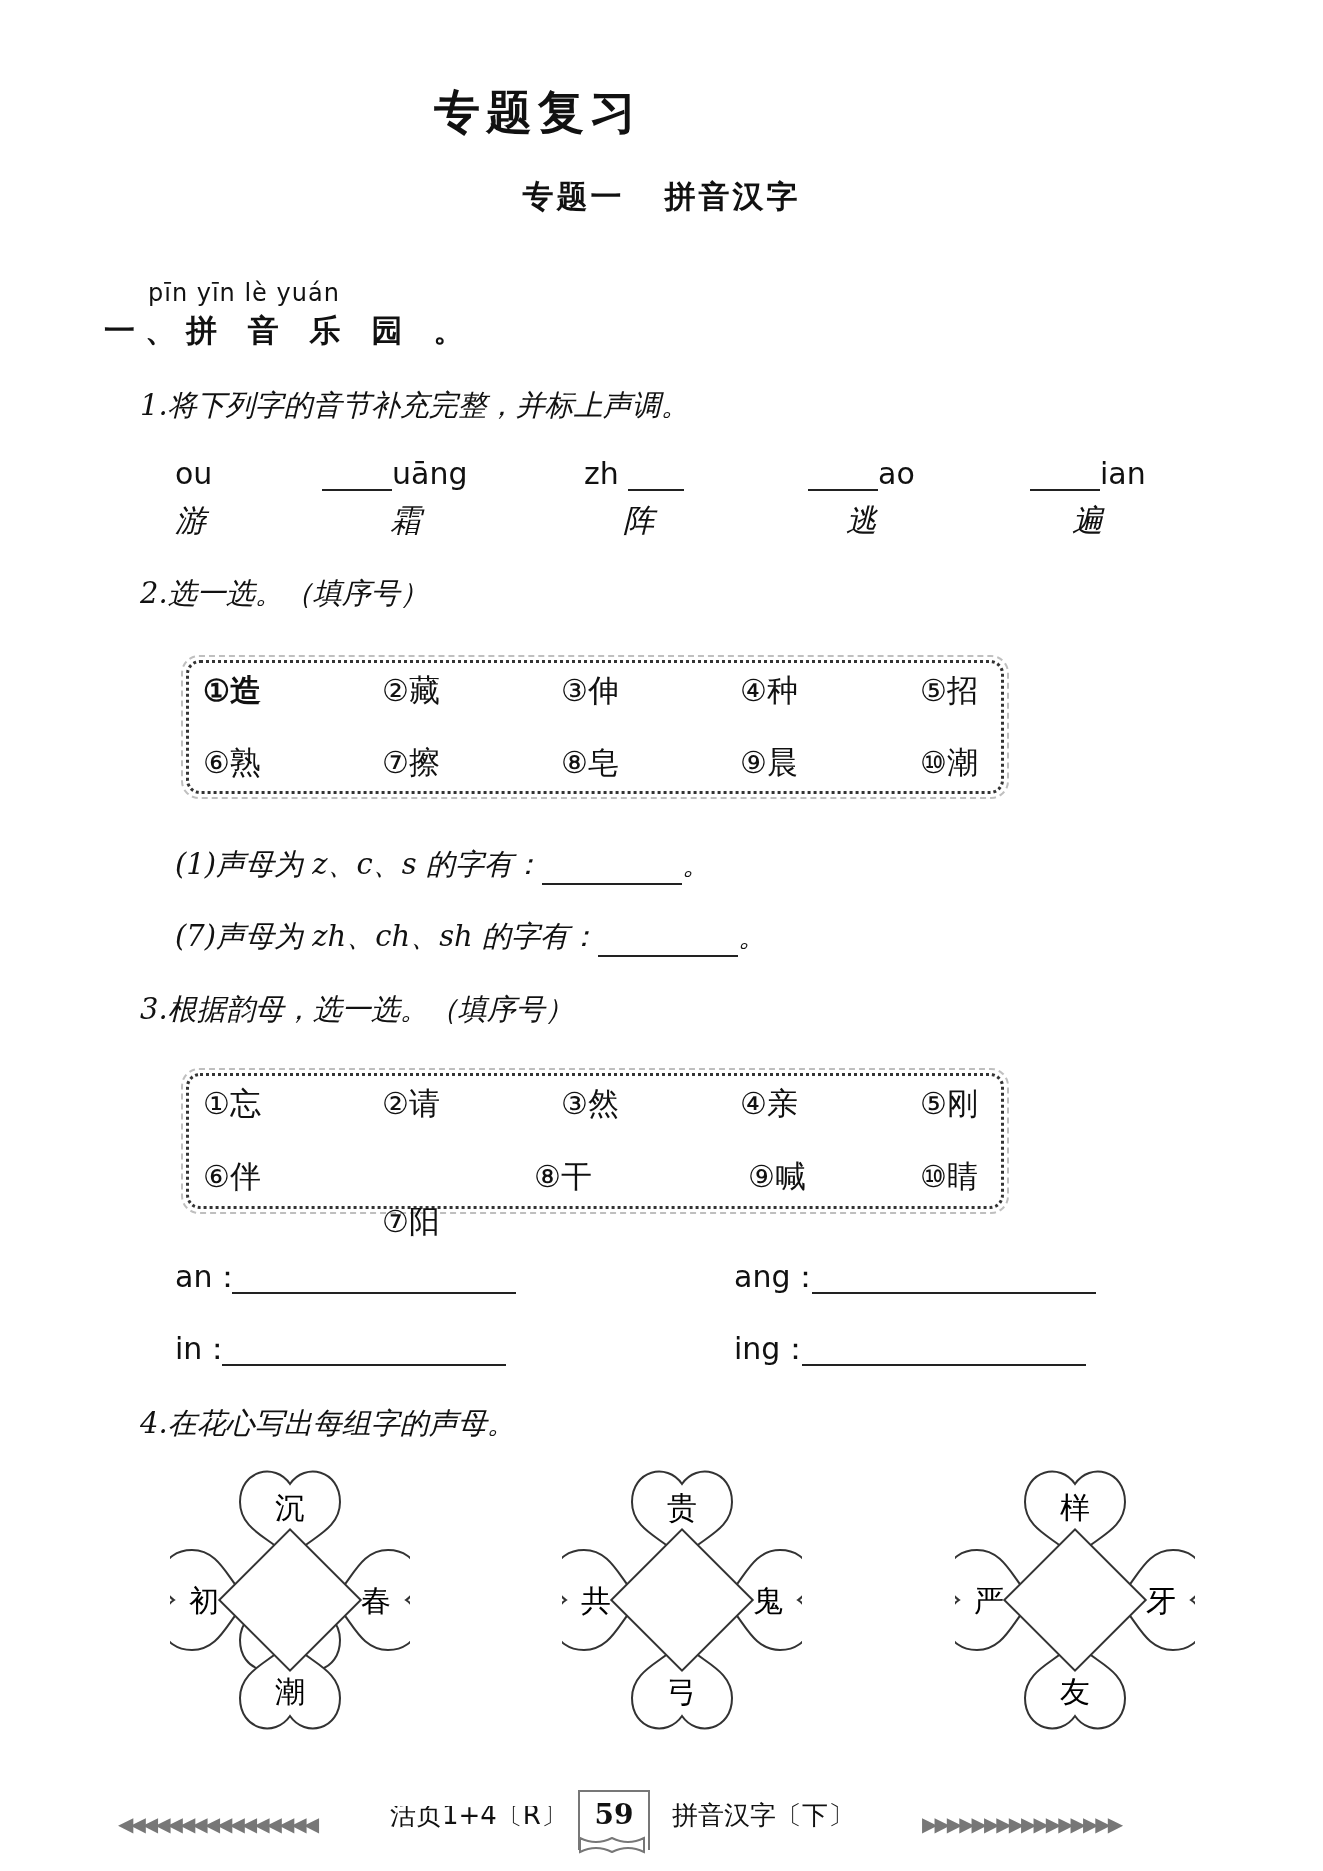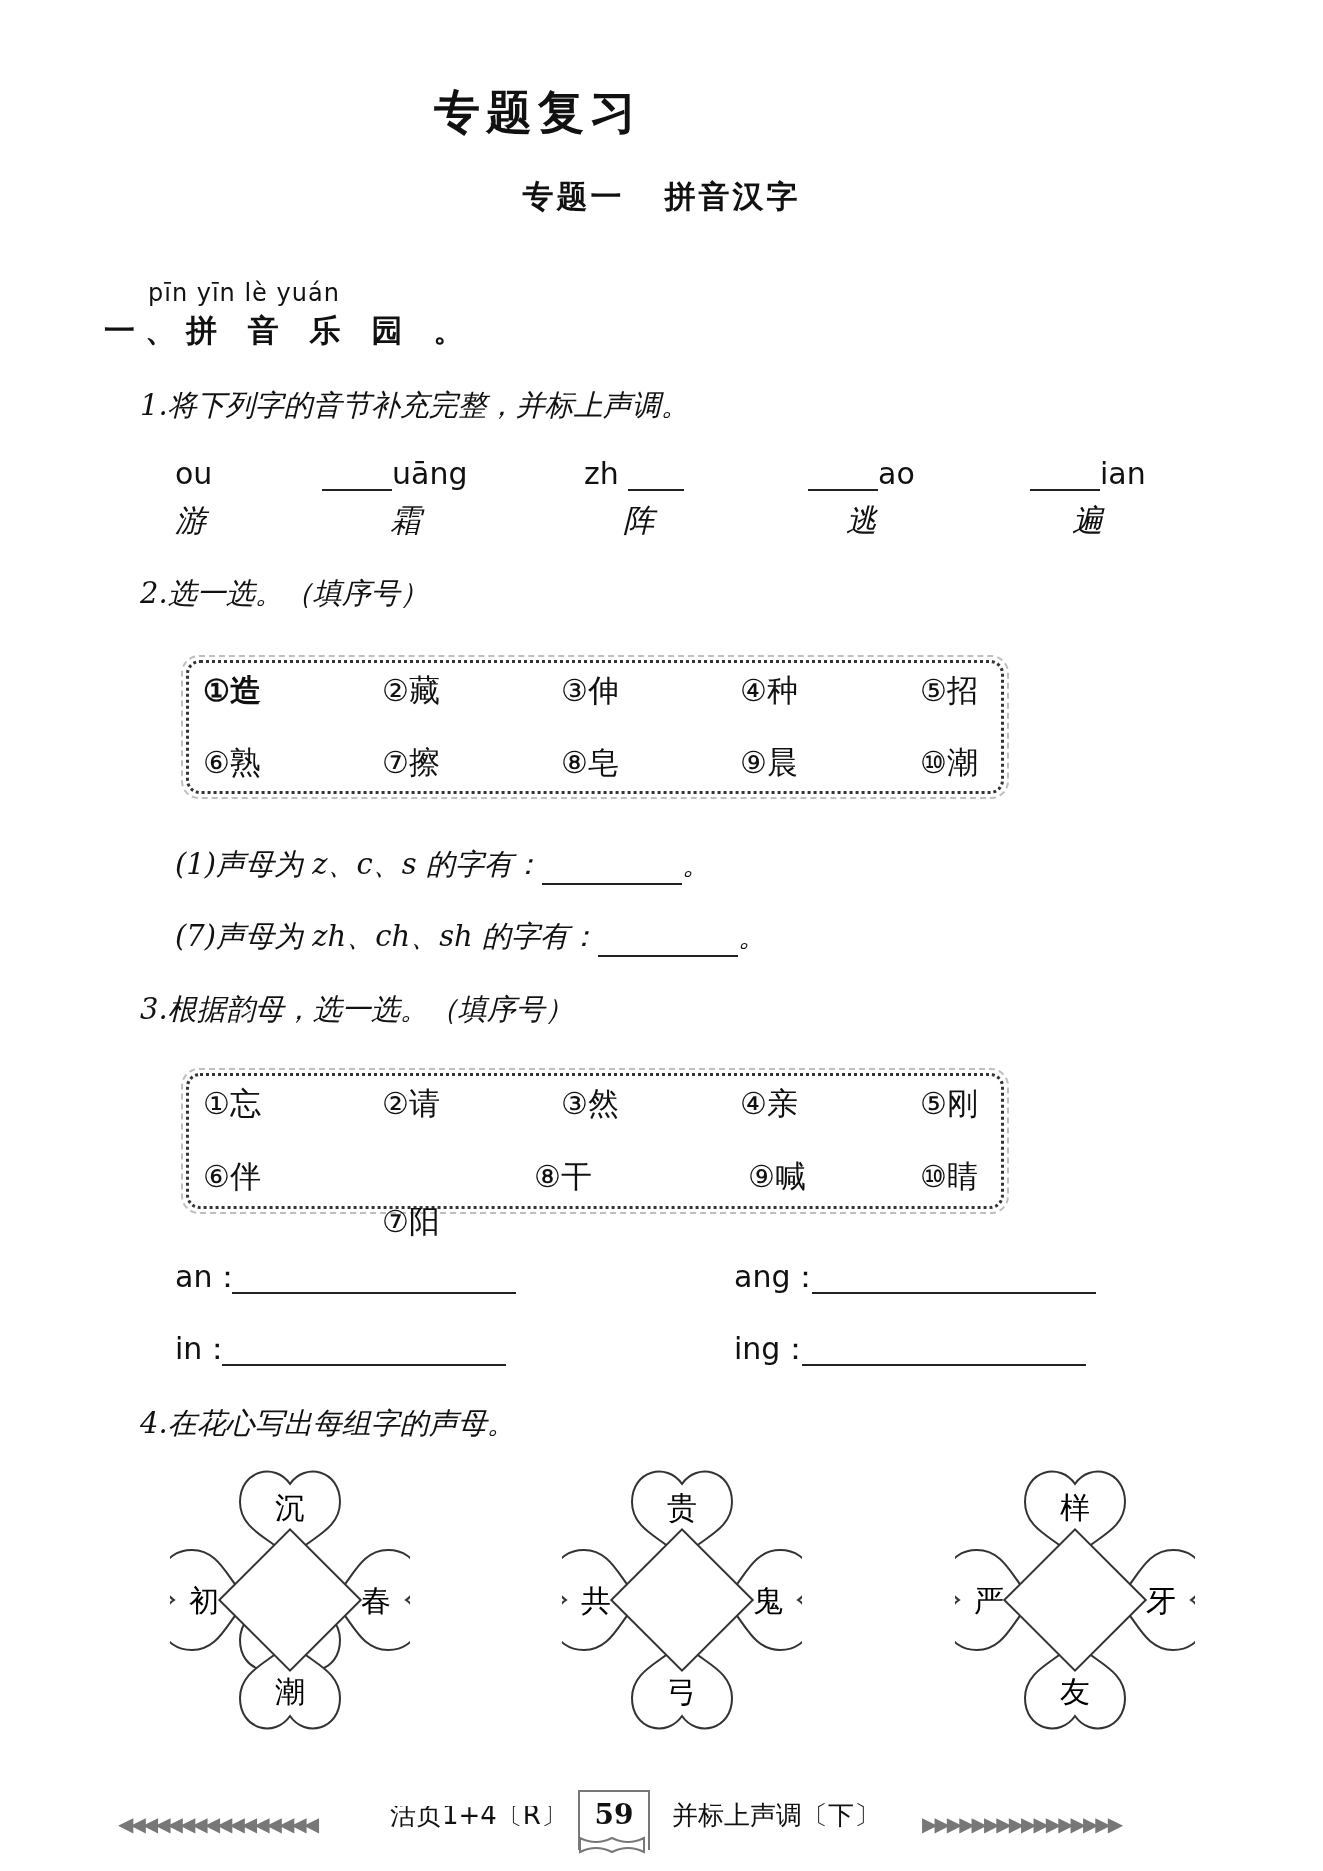--- a/index.html
+++ b/index.html
@@ -182,14 +182,14 @@
 </svg>
 
 <div class="abs arrows sans" style="left:118px; top:1812px;">◀◀◀◀◀◀◀◀◀◀◀◀◀◀◀◀</div>
 <div class="abs footer sans" style="left:390px; top:1798px; clip-path: inset(8px 0 0 0);">活页1+4〔R〕</div>
 <div class="pagebox">
   <div class="pagenum">59</div>
   <svg width="68" height="18" style="position:absolute; left:-2px; top:44px;">
     <path d="M2,2 Q18,10 34,2 Q50,10 66,2 L66,16 Q50,8 34,16 Q18,8 2,16 Z" fill="#fff" stroke="#777" stroke-width="2"></path>
   </svg>
 </div>
-<div class="abs footer sans" style="left:672px; top:1798px;">并标上声调〔下〕</div>
+<div class="abs footer sans" style="left:672px; top:1798px;">拼音汉字〔下〕</div>
 <div class="abs arrows sans" style="left:922px; top:1812px;">▶▶▶▶▶▶▶▶▶▶▶▶▶▶▶▶</div>
 
 </body></html>

